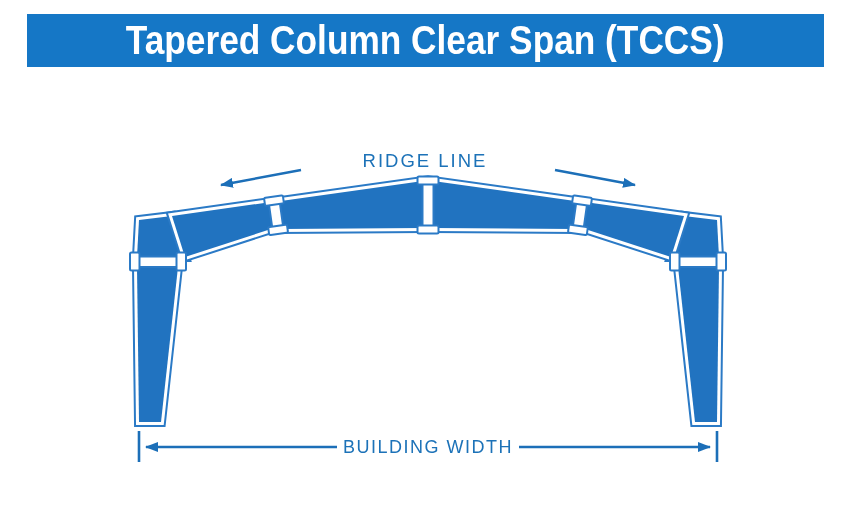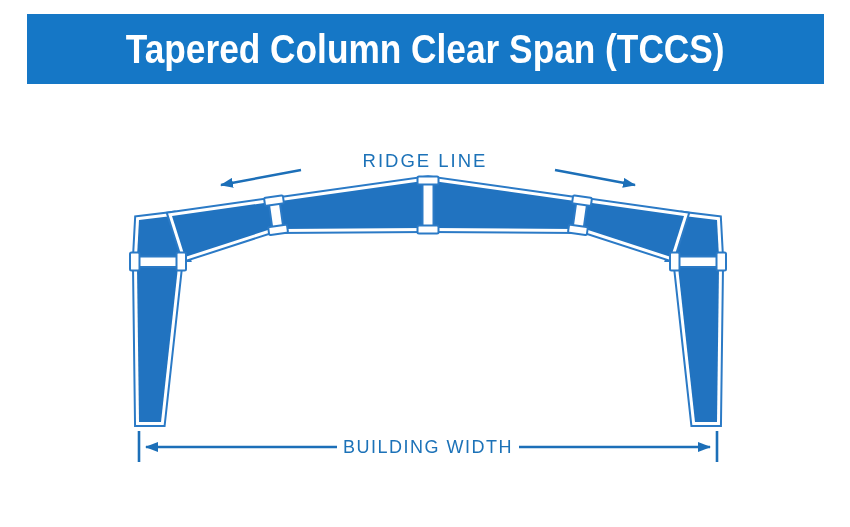--- a/index.html
+++ b/index.html
@@ -9,21 +9,21 @@
     font-family: "Liberation Sans", sans-serif;
     position: relative;
     overflow: hidden;
   }
   .page { position: absolute; inset: 0; }
 
   
   .header-banner {
     position: absolute;
     left: 27px; top: 14px;
-    width: 797px; height: 70px;
+    width: 797px; height: 53px;
     background: var(--header-bg, #1577C6);
     display: flex; align-items: center; justify-content: center;
   }
   .header-banner h1 {
     margin: 0;
     color: var(--header-text, #fff);
     font-size: 41px;
     font-weight: 700;
     letter-spacing: 0px;
     transform: scaleX(0.86);

